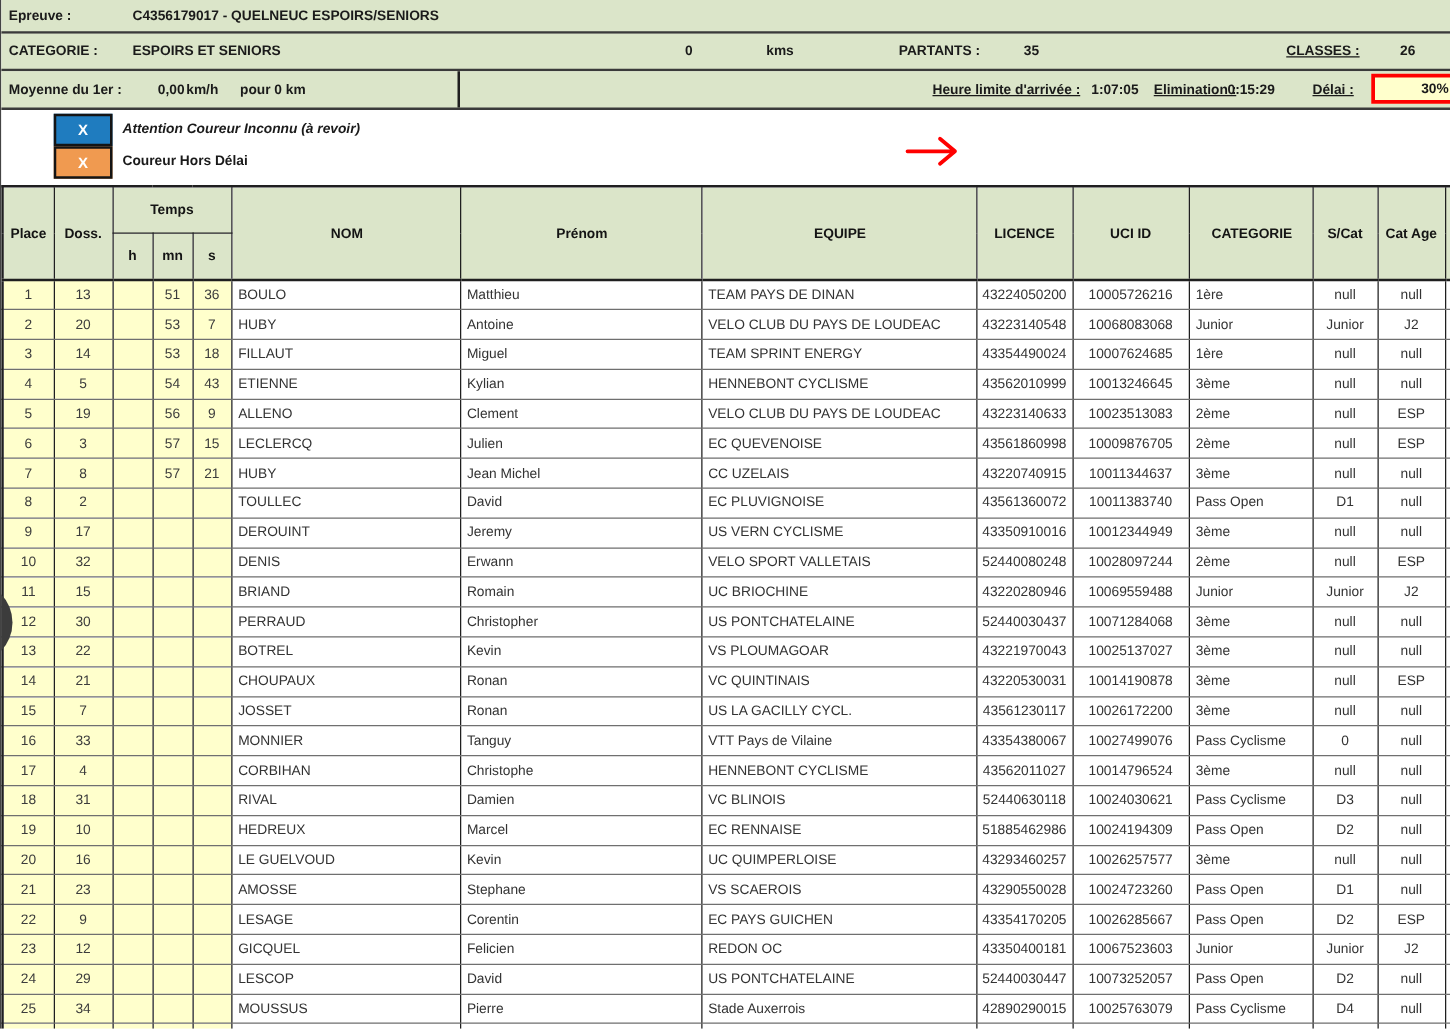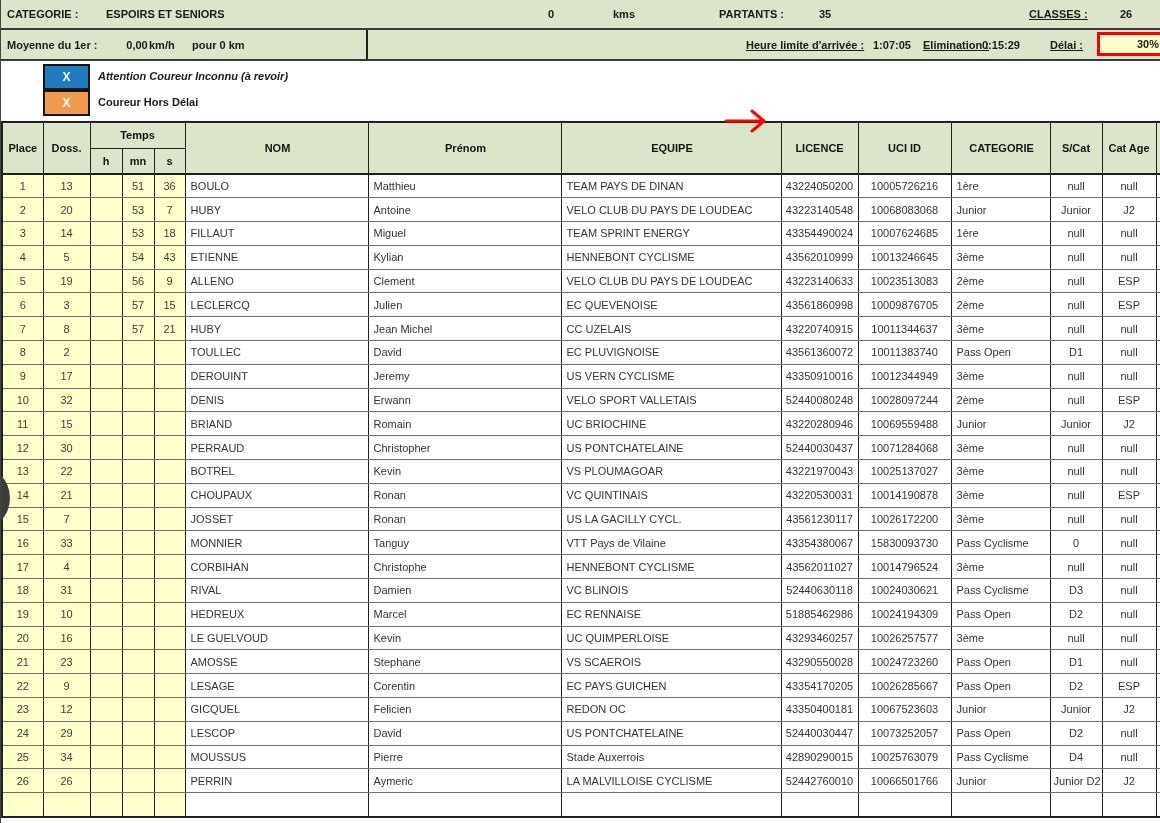--- a/index.html
+++ b/index.html
@@ -31,40 +31,44 @@
   .keylabel{position:absolute;left:97px;font-size:11px;font-weight:bold;white-space:nowrap;}
   .keylabel.l1{top:9px;font-style:italic;}
   .keylabel.l2{top:35px;}
   .red-arrow{position:absolute;left:722px;top:105px;}
   .notice{position:absolute;left:845px;top:110px;font-size:14px;font-weight:bold;color:#ff0000;
     text-decoration:underline;white-space:nowrap;}
   
   table.results{border-collapse:collapse;table-layout:fixed;width:1166px;border:2px solid #1f1f1f;}
   table.results th{
     background:#dbe5c9;font-size:11px;font-weight:bold;color:#141414;
-    border:1px solid #1f1f1f;border-bottom:2px solid #1f1f1f;padding:0 3px;box-sizing:border-box;
+    border:1px solid #1f1f1f;border-bottom:2px solid #1f1f1f;padding:12px 3px;box-sizing:border-box;
     overflow:hidden;white-space:nowrap;
   }
   table.results thead tr{height:26px;}
   table.results th.left{text-align:center;padding-left:5px;}
   table.results td{
     font-size:11px;color:#333333;background:#ffffff;
     border-left:1px solid #1f1f1f;border-right:1px solid #1f1f1f;border-bottom:1px solid #6f6f6f;
     padding:0 3px;box-sizing:border-box;overflow:hidden;white-space:nowrap;text-align:center;
   }
   table.results tbody tr{height:23.8px;}
   table.results td.ylw{background:#ffffcc;color:#3c3c3c;}
   table.results td.left{text-align:left;padding-left:5px;}
   .hole{position:absolute;left:-57px;top:465px;width:66px;height:66px;border-radius:50%;background:#3c3c3c;z-index:5;}
 </style>
 </head>
 <body>
 
 <div class="page">
 
+  <div class="band band1">
+    <span style="left:6px">Epreuve :</span>
+    <span style="left:105px">C4356179017 - QUELNEUC ESPOIRS/SENIORS</span>
+  </div>
 
   <div class="band band2">
     <span style="left:6px">CATEGORIE :</span>
     <span style="left:105px">ESPOIRS ET SENIORS</span>
     <span style="left:538px;width:24px;text-align:center">0</span>
     <span style="left:612px">kms</span>
     <span style="left:718px">PARTANTS :</span>
     <span style="left:818px">35</span>
     <span style="left:1028px" class="u">CLASSES :</span>
     <span style="left:1119px">26</span>
@@ -383,21 +387,21 @@
         <tr>
           <td class="ylw">16</td>
           <td class="ylw">33</td>
           <td class="ylw"></td>
           <td class="ylw"></td>
           <td class="ylw"></td>
           <td class="left">MONNIER</td>
           <td class="left">Tanguy</td>
           <td class="left">VTT Pays de Vilaine</td>
           <td>43354380067</td>
-          <td>15830093730</td>
+          <td>10027499076</td>
           <td class="left">Pass Cyclisme</td>
           <td>0</td>
           <td>null</td>
           <td></td>
         </tr>
         <tr>
           <td class="ylw">17</td>
           <td class="ylw">4</td>
           <td class="ylw"></td>
           <td class="ylw"></td>

